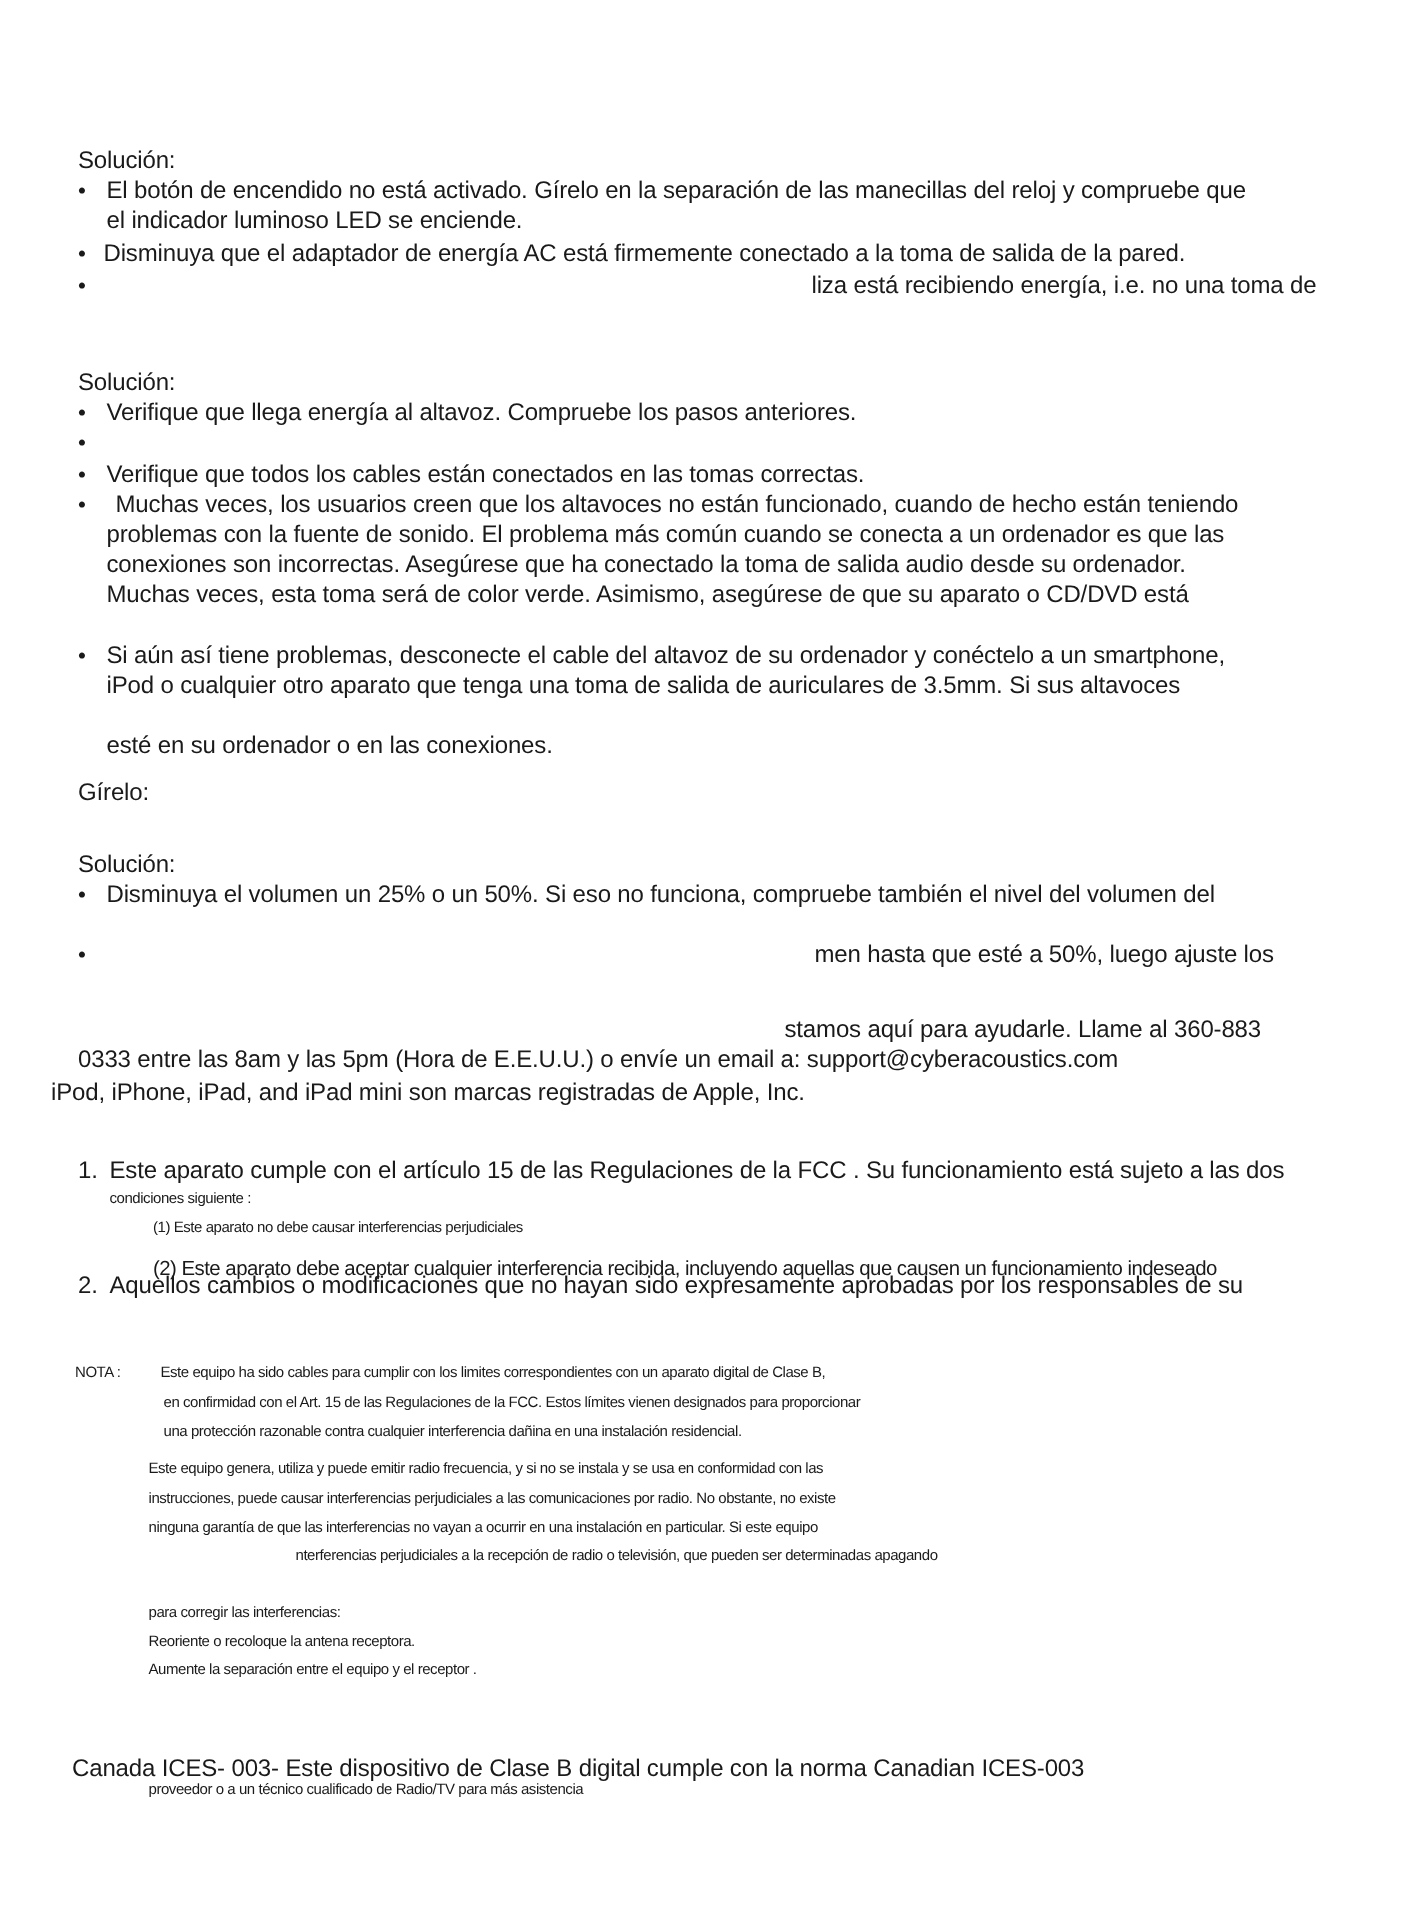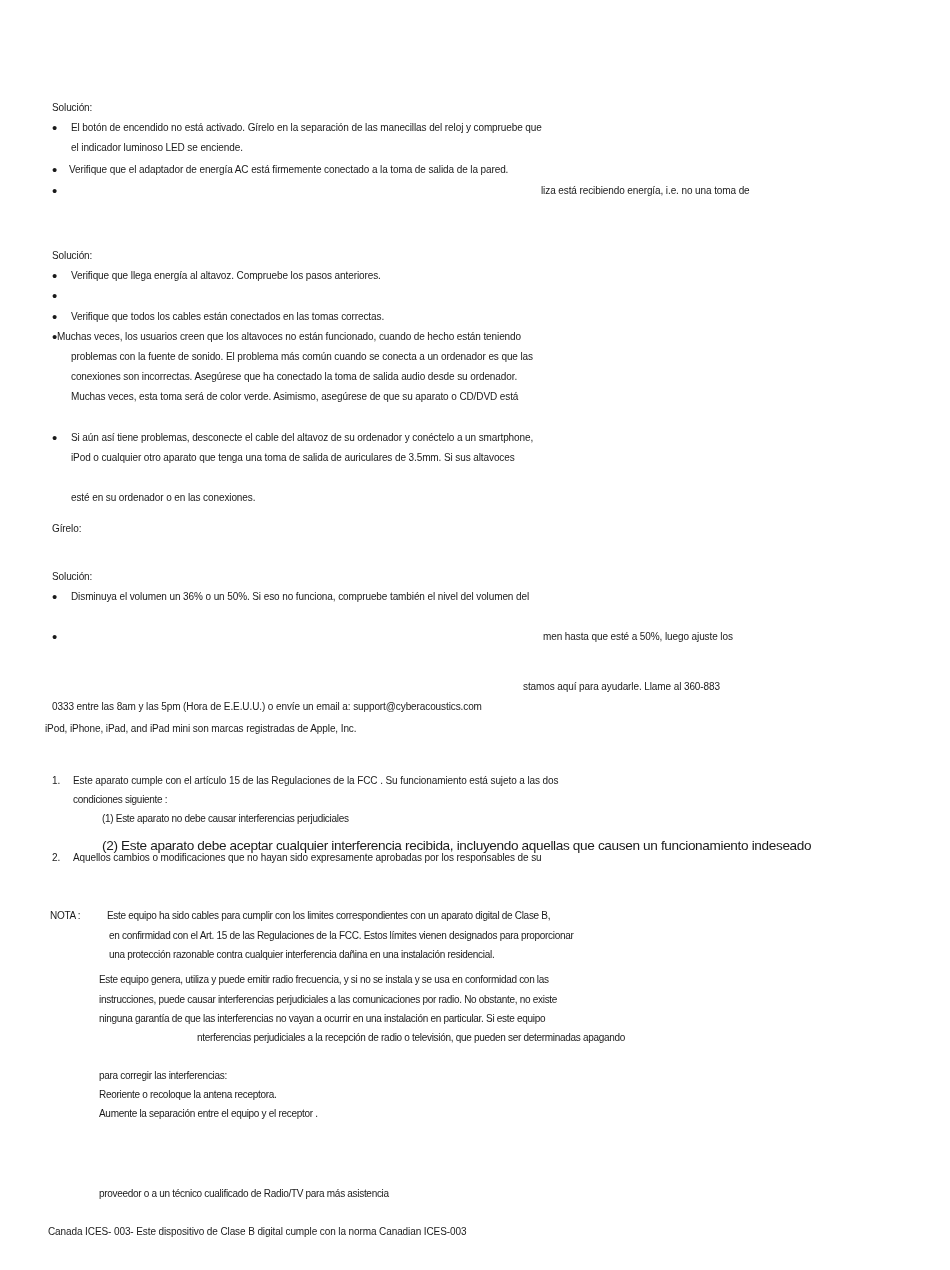--- a/index.html
+++ b/index.html
@@ -1,61 +1,61 @@
 <!DOCTYPE html>
 <html><head>
 <meta charset="utf-8">
 <style>
   html, body { margin: 0; padding: 0; background: #ffffff; }
   body { width: 950px; height: 1270px; position: relative; overflow: hidden;
          font-family: "Liberation Sans", sans-serif; color: #1a1a1a; }
-  .ln { position: absolute; white-space: nowrap; font-size: 10px; line-height: 20px; letter-spacing: -0.1px; }
+  .ln { position: absolute; white-space: nowrap; font-size: 16px; line-height: 20px; letter-spacing: -0.1px; }
   .sm { font-size: 10px; letter-spacing: -0.3px; }
   .xs { font-size: 13.6px; letter-spacing: -0.35px; }
   .bul { position: absolute; font-size: 15px; line-height: 20px; }
 </style>
 </head>
 <body>
 
 <div class="ln" style="left:52px;top:98px">Solución:</div>
 <div class="bul" style="left:52px;top:118px">•</div>
 <div class="ln" style="left:71px;top:118px">El botón de encendido no está activado. Gírelo en la separación de las manecillas del reloj y compruebe que</div>
 <div class="ln" style="left:71px;top:138px">el indicador luminoso LED se enciende.</div>
 <div class="bul" style="left:52px;top:160px">•</div>
-<div class="ln" style="left:69px;top:160px">Verifique que el adaptador de energía AC está firmemente conectado a la toma de salida de la pared.</div>
+<div class="ln" style="left:69px;top:160px">Disminuya que el adaptador de energía AC está firmemente conectado a la toma de salida de la pared.</div>
 <div class="bul" style="left:52px;top:181px">•</div>
 <div class="ln" style="left:541px;top:181px">liza está recibiendo energía, i.e. no una toma de</div>
 
 <div class="ln" style="left:52px;top:246px">Solución:</div>
 <div class="bul" style="left:52px;top:266px">•</div>
 <div class="ln" style="left:71px;top:266px">Verifique que llega energía al altavoz. Compruebe los pasos anteriores.</div>
 <div class="bul" style="left:52px;top:286px">•</div>
 <div class="bul" style="left:52px;top:307px">•</div>
 <div class="ln" style="left:71px;top:307px">Verifique que todos los cables están conectados en las tomas correctas.</div>
 <div class="bul" style="left:52px;top:327px">•</div>
-<div class="ln" style="left:57px;top:327px">Muchas veces, los usuarios creen que los altavoces no están funcionado, cuando de hecho están teniendo</div>
+<div class="ln" style="left:77px;top:327px">Muchas veces, los usuarios creen que los altavoces no están funcionado, cuando de hecho están teniendo</div>
 <div class="ln" style="left:71px;top:347px">problemas con la fuente de sonido. El problema más común cuando se conecta a un ordenador es que las</div>
 <div class="ln" style="left:71px;top:367px">conexiones son incorrectas. Asegúrese que ha conectado la toma de salida audio desde su ordenador.</div>
 <div class="ln" style="left:71px;top:387px">Muchas veces, esta toma será de color verde. Asimismo, asegúrese de que su aparato o CD/DVD está</div>
 <div class="bul" style="left:52px;top:428px">•</div>
 <div class="ln" style="left:71px;top:428px">Si aún así tiene problemas, desconecte el cable del altavoz de su ordenador y conéctelo a un smartphone,</div>
 <div class="ln" style="left:71px;top:448px">iPod o cualquier otro aparato que tenga una toma de salida de auriculares de 3.5mm. Si sus altavoces</div>
 <div class="ln" style="left:71px;top:488px">esté en su ordenador o en las conexiones.</div>
 
 <div class="ln" style="left:52px;top:519px">Gírelo:</div>
 
 <div class="ln" style="left:52px;top:567px">Solución:</div>
 <div class="bul" style="left:52px;top:587px">•</div>
-<div class="ln" style="left:71px;top:587px">Disminuya el volumen un 36% o un 50%. Si eso no funciona, compruebe también el nivel del volumen del</div>
+<div class="ln" style="left:71px;top:587px">Disminuya el volumen un 25% o un 50%. Si eso no funciona, compruebe también el nivel del volumen del</div>
 <div class="bul" style="left:52px;top:627px">•</div>
 <div class="ln" style="left:543px;top:627px">men hasta que esté a 50%, luego ajuste los</div>
 
 <div class="ln" style="left:523px;top:677px">stamos aquí para ayudarle. Llame al 360-883</div>
 <div class="ln" style="left:52px;top:697px">0333 entre las 8am y las 5pm (Hora de E.E.U.U.) o envíe un email a: support@cyberacoustics.com</div>
-<div class="ln" style="left:45px;top:719px">iPod, iPhone, iPad, and iPad mini son marcas registradas de Apple, Inc.</div>
+<div class="ln" style="left:34px;top:719px">iPod, iPhone, iPad, and iPad mini son marcas registradas de Apple, Inc.</div>
 
 <div class="ln" style="left:52px;top:771px">1.</div>
 <div class="ln" style="left:73px;top:771px">Este aparato cumple con el artículo 15 de las Regulaciones de la FCC . Su funcionamiento está sujeto  a las dos</div>
 <div class="ln sm" style="left:73px;top:790px">condiciones siguiente :</div>
 <div class="ln sm" style="left:102px;top:809px">(1) Este aparato no debe causar  interferencias perjudiciales</div>
 <div class="ln xs" style="left:102px;top:836px">(2) Este aparato debe aceptar cualquier interferencia recibida, incluyendo aquellas que causen un funcionamiento indeseado</div>
 <div class="ln" style="left:52px;top:848px">2.</div>
 <div class="ln" style="left:73px;top:848px">Aquellos cambios o modificaciones que no hayan sido expresamente aprobadas por los responsables de su</div>
 
 <div class="ln sm" style="left:50px;top:906px">NOTA :</div>
@@ -64,13 +64,13 @@
 <div class="ln sm" style="left:109px;top:945px">una protección razonable contra cualquier interferencia dañina en una instalación residencial.</div>
 <div class="ln sm" style="left:99px;top:970px">Este equipo genera, utiliza y puede emitir radio frecuencia, y si no se instala y se usa en conformidad con las</div>
 <div class="ln sm" style="left:99px;top:990px">instrucciones, puede causar interferencias perjudiciales a las comunicaciones por radio. No obstante, no existe</div>
 <div class="ln sm" style="left:99px;top:1009px">ninguna garantía de que las interferencias no vayan a ocurrir en una instalación en particular. Si este equipo</div>
 <div class="ln sm" style="left:197px;top:1028px">nterferencias perjudiciales a la recepción de radio o televisión, que pueden ser determinadas apagando</div>
 <div class="ln sm" style="left:99px;top:1066px">para corregir las interferencias:</div>
 <div class="ln sm" style="left:99px;top:1085px">Reoriente o recoloque la antena receptora.</div>
 <div class="ln sm" style="left:99px;top:1104px">Aumente la separación entre el equipo y el receptor .</div>
 <div class="ln sm" style="left:99px;top:1184px">proveedor o a un técnico cualificado de Radio/TV para más asistencia</div>
 
-<div class="ln" style="left:48px;top:1222px">Canada ICES- 003- Este dispositivo de Clase B digital cumple con la norma Canadian ICES-003</div>
+<div class="ln" style="left:48px;top:1170px">Canada ICES- 003- Este dispositivo de Clase B digital cumple con la norma Canadian ICES-003</div>
 
 </body></html>

